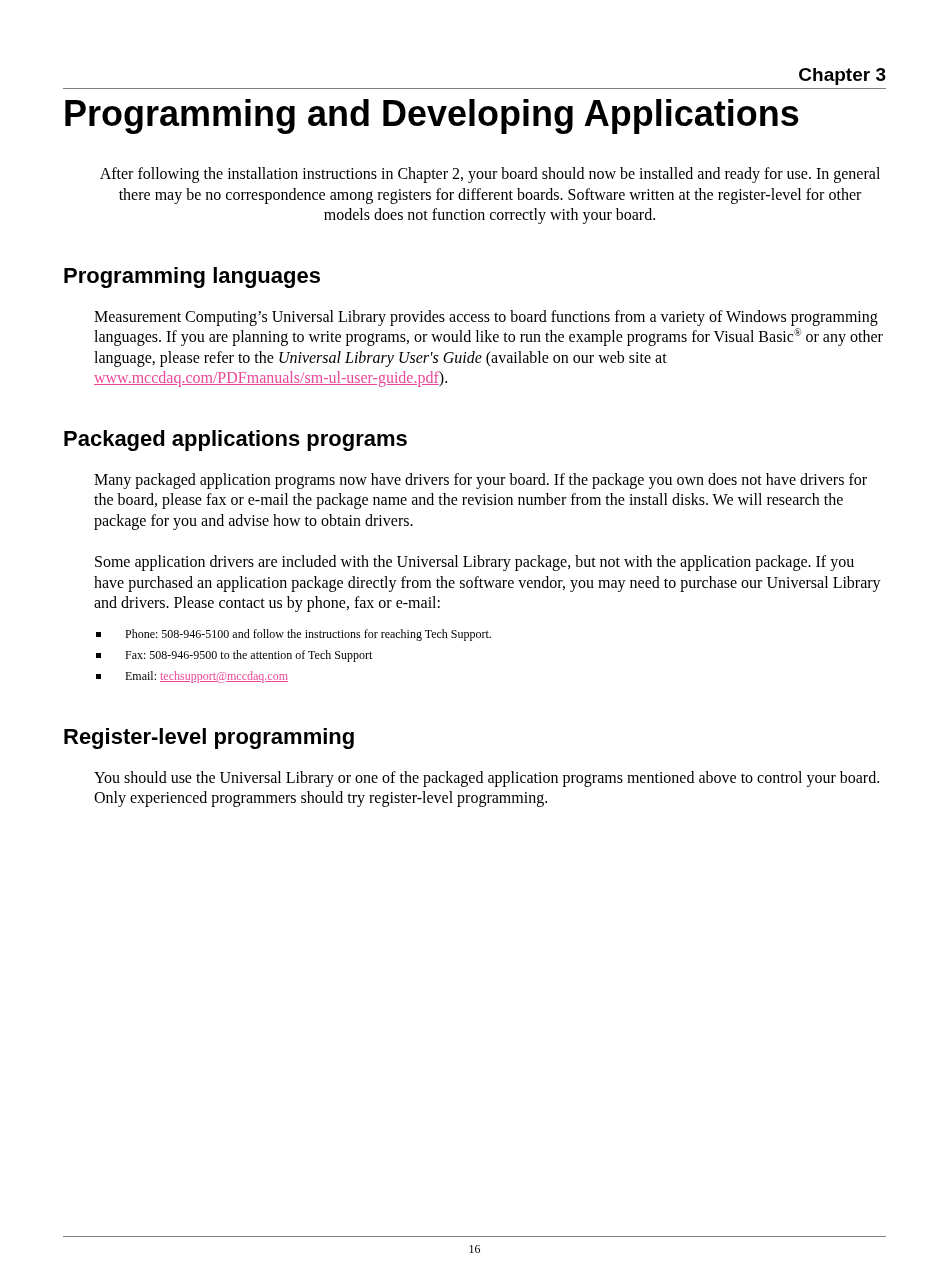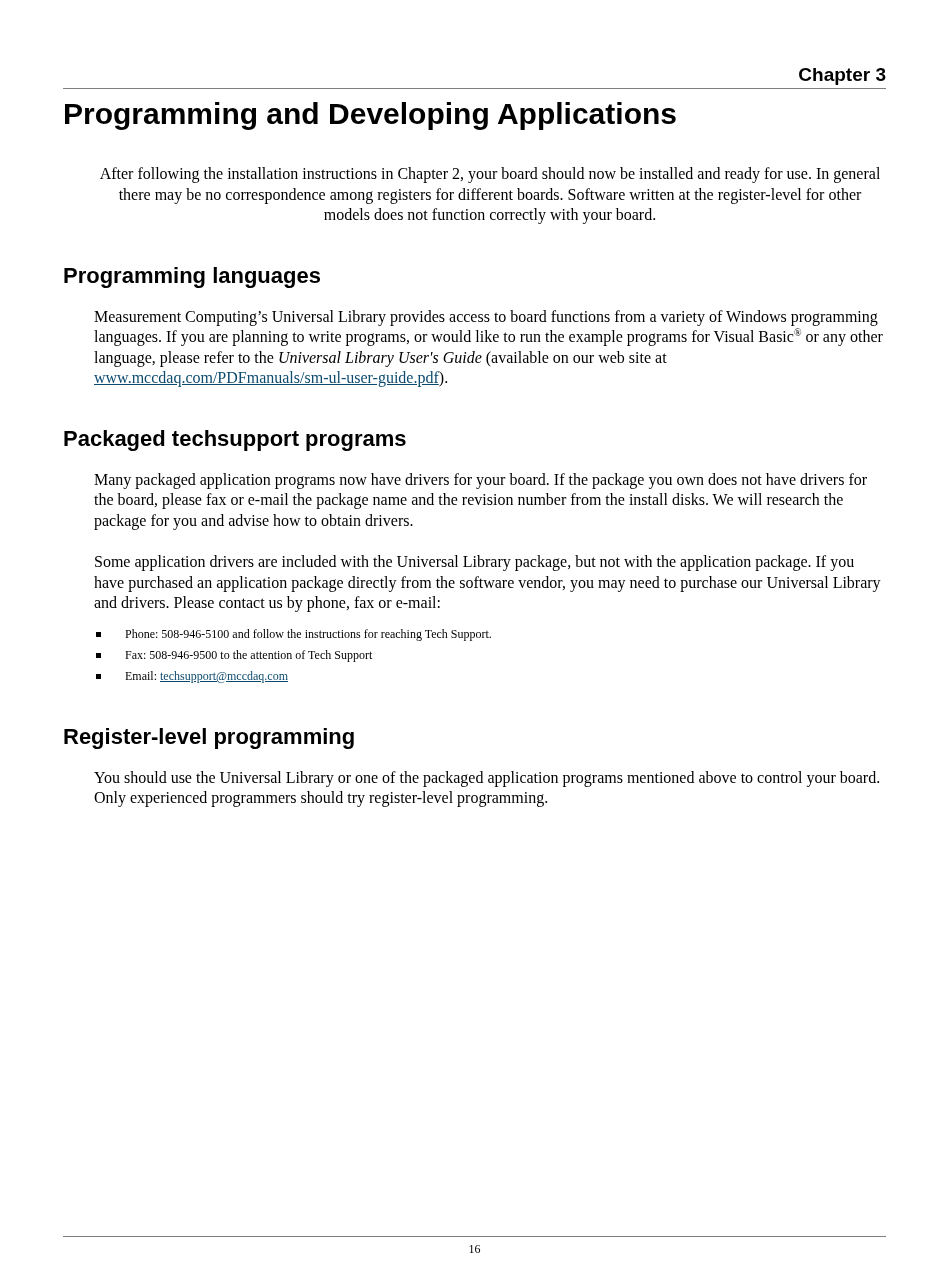--- a/index.html
+++ b/index.html
@@ -33,21 +33,21 @@
   .header-rule {
     margin-top: 2px;
     border: none;
     border-top: 1px solid #7f7f7f;
     height: 0;
   }
   h1.page-title {
     margin: 7px 0 0 0;
     font-family: "Liberation Sans", sans-serif;
     font-weight: bold;
-    font-size: 30px;
+    font-size: 36px;
     line-height: 33px;
     letter-spacing: 0px;
   }
   h2.section-heading {
     margin: 37px 0 0 0;
     font-family: "Liberation Sans", sans-serif;
     font-weight: bold;
     font-size: 22px;
     line-height: 25px;
   }
@@ -59,21 +59,21 @@
   }
   p.intro-para { margin-top: 34px; text-align: center; }
   p.second-para { margin-top: 21px; }
   .guide-title-italic { font-style: italic; }
   sup.reg-mark {
     font-size: 10px;
     vertical-align: super;
     line-height: 0;
   }
   a.doc-link {
-    color: #0c4a6e;
+    color: #ec4899;
     text-decoration: underline;
   }
   ul.contact-list {
     list-style: none;
     margin: 10px 0 0 31px;
     padding: 0;
     width: 792px;
     font-size: 12px;
     line-height: 21px;
   }
@@ -119,21 +119,21 @@
     <hr class="header-rule">
 
     <h1 class="page-title">Programming and Developing Applications</h1>
 
     <p class="body-para intro-para">After following the installation instructions in Chapter 2, your board should now be installed and ready for use. In general there may be no correspondence among registers for different boards. Software written at the register-level for other models does not function correctly with your board.</p>
 
     <h2 class="section-heading">Programming languages</h2>
 
     <p class="body-para"><span>Measurement Computing’s Universal Library provides access to board functions from a variety of Windows programming languages. If you are planning to write programs, or would like to run the example programs for Visual Basic</span><sup class="reg-mark">®</sup><span> or any other language, please refer to the </span><span class="guide-title-italic">Universal Library User's Guide</span><span> (available on our web site at </span><a class="doc-link" href="#">www.mccdaq.com/PDFmanuals/sm-ul-user-guide.pdf</a><span>).</span></p>
 
-    <h2 class="section-heading">Packaged techsupport programs</h2>
+    <h2 class="section-heading">Packaged applications programs</h2>
 
     <p class="body-para">Many packaged application programs now have drivers for your board. If the package you own does not have drivers for the board, please fax or e-mail the package name and the revision number from the install disks. We will research the package for you and advise how to obtain drivers.</p>
 
     <p class="body-para second-para">Some application drivers are included with the Universal Library package, but not with the application package. If you have purchased an application package directly from the software vendor, you may need to purchase our Universal Library and drivers. Please contact us by phone, fax or e-mail:</p>
 
     <ul class="contact-list">
       <li>
         <span class="bullet-square"></span><span>Phone: 508-946-5100 and follow the instructions for reaching Tech Support.</span>
       </li>
       <li>

